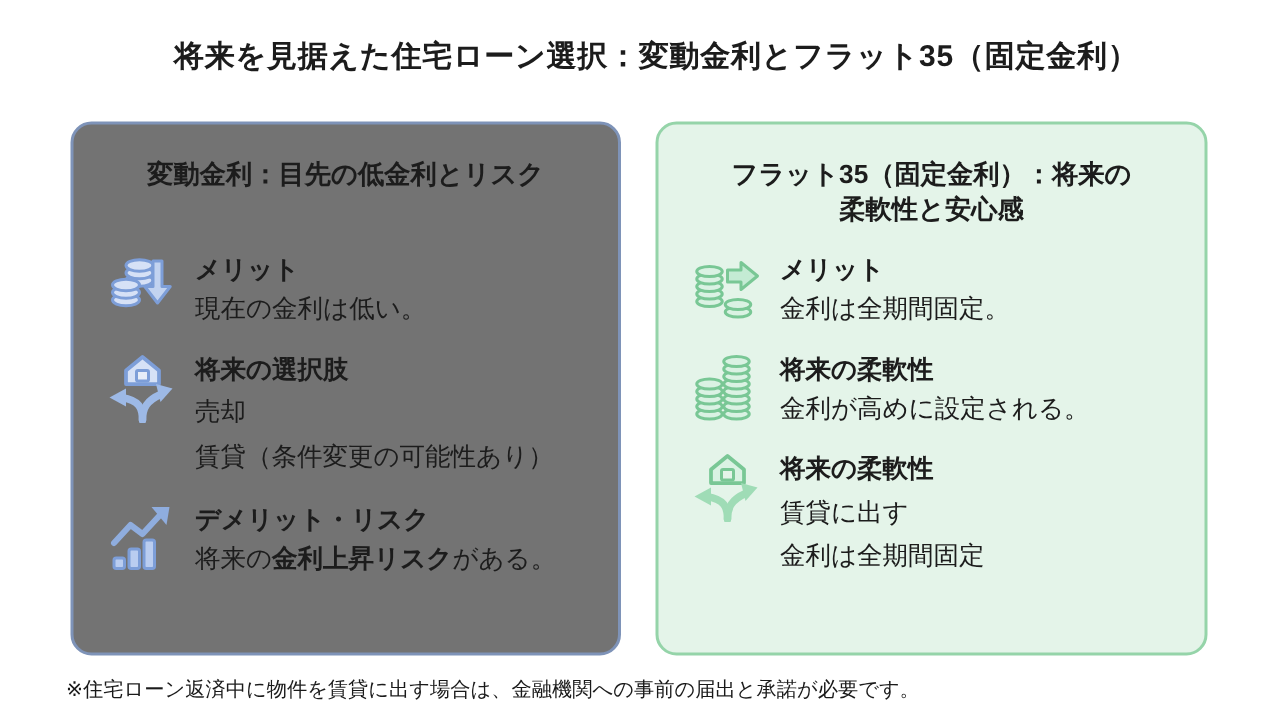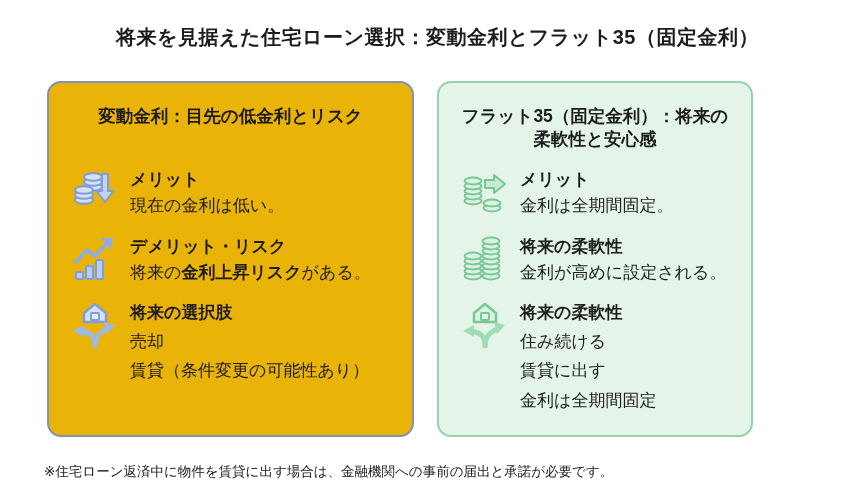--- a/index.html
+++ b/index.html
@@ -9,35 +9,35 @@
     font-family:"Liberation Sans","DejaVu Sans",sans-serif;
   }
   .main-title {
     position:absolute; top:24px; left:0; right:0;
     text-align:center; font-size:20px; font-weight:700; letter-spacing:0.5px;margin-left:24px;
   }
   .panel {
     position:absolute; top:81px; height:356px; box-sizing:border-box;
     border-radius:14px; border:2px solid; padding:20px 16px 0 16px;
   }
-  .panel-left  { left:47px;  width:367px; background:#eab308; border-color:#7e93b8; }
-  .panel-right { left:437px; width:316px; background:#e4f4e9; border-color:#95d4a9; }
+  .panel-left  { left:47px;  width:367px; background:#737373; border-color:#7e93b8; }
+  .panel-right { left:437px; width:368px; background:#e4f4e9; border-color:#95d4a9; }
   .panel-header {
     height:52px; margin-bottom:10px; padding-top:2px;
     text-align:center; font-weight:700; font-size:17.5px; line-height:1.3;
   }
   .row { display:flex; gap:11px; margin-bottom:14px; padding-left:6px; }
   .icon-box { flex:0 0 48px; width:48px; height:48px; }
   .row-text { flex:1 1 auto; min-width:0; }
   .row-title { font-weight:700; font-size:17px; line-height:1.55; }
   .row-line  { font-size:17px; line-height:1.55; }
   .opt .row-line { line-height:1.75; }
   .b { font-weight:700; }
   .footer-note {
-    position:absolute; left:44px; top:463px;
+    position:absolute; left:44px; top:451px;
     font-size:13.5px; color:#1a1a1a;
   }
 </style>
 </head>
 <body>
 
 <div class="main-title">将来を見据えた住宅ローン選択：変動金利とフラット35（固定金利）</div>
 
 <div class="panel panel-left">
   <div class="panel-header">変動金利：目先の低金利とリスク</div>
@@ -55,53 +55,53 @@
         </g>
         <path d="M37 7 v17 h5.5 l-8.5 11 -8.5 -11 h5.5 V7 z" fill="#c2d3f0" stroke="#7d9ed8" stroke-width="2" stroke-linejoin="round"></path>
       </svg>
     </span>
     <div class="row-text">
       <div class="row-title">メリット</div>
       <div class="row-line">現在の金利は低い。</div>
     </div>
   </div>
 
+  <div class="row opt">
+    <span class="icon-box">
+      <svg width="48" height="48" viewBox="0 0 48 48">
+        <path d="M13 22 V13 L24 4 L35 13 V22 Z" fill="#d6e1f6" stroke="#7d9ed8" stroke-width="2.5" stroke-linejoin="round"></path>
+        <rect x="20" y="13" width="8" height="7" rx="1" fill="#e7edf8" stroke="#7d9ed8" stroke-width="2"></rect>
+        <path d="M24 46 C24 38 22 33 10 31" fill="none" stroke="#9db9e6" stroke-width="5" stroke-linecap="round"></path>
+        <path d="M24 46 C24 38 27 33 36 29" fill="none" stroke="#9db9e6" stroke-width="5" stroke-linecap="round"></path>
+        <path d="M13 25 L2 31 L13 37 Z" fill="#9db9e6"></path>
+        <path d="M33 22 L44 25 L36 34 Z" fill="#9db9e6"></path>
+      </svg>
+    </span>
+    <div class="row-text">
+      <div class="row-title">将来の選択肢</div>
+      <div class="row-line">売却</div>
+      <div class="row-line">賃貸（条件変更の可能性あり）</div>
+    </div>
+  </div>
+
   <div class="row">
     <span class="icon-box">
       <svg width="48" height="48" viewBox="0 0 48 48">
         <g fill="#bacdf0" stroke="#7d9ed8" stroke-width="2">
           <rect x="5" y="38" width="7" height="7" rx="1.5"></rect>
           <rect x="15" y="32" width="7" height="13" rx="1.5"></rect>
           <rect x="25" y="26" width="7" height="19" rx="1.5"></rect>
         </g>
         <path d="M5 28 L16 16 L24 22 L36 9" fill="none" stroke="#8fadde" stroke-width="4" stroke-linecap="round" stroke-linejoin="round"></path>
         <path d="M30 4 L42 4 L40 16 Z" fill="#8fadde"></path>
       </svg>
     </span>
     <div class="row-text">
       <div class="row-title">デメリット・リスク</div>
       <div class="row-line"><span>将来の</span><span class="b">金利上昇リスク</span><span>がある。</span></div>
-    </div>
-  </div>
-
-  <div class="row opt">
-    <span class="icon-box">
-      <svg width="48" height="48" viewBox="0 0 48 48">
-        <path d="M13 22 V13 L24 4 L35 13 V22 Z" fill="#d6e1f6" stroke="#7d9ed8" stroke-width="2.5" stroke-linejoin="round"></path>
-        <rect x="20" y="13" width="8" height="7" rx="1" fill="#e7edf8" stroke="#7d9ed8" stroke-width="2"></rect>
-        <path d="M24 46 C24 38 22 33 10 31" fill="none" stroke="#9db9e6" stroke-width="5" stroke-linecap="round"></path>
-        <path d="M24 46 C24 38 27 33 36 29" fill="none" stroke="#9db9e6" stroke-width="5" stroke-linecap="round"></path>
-        <path d="M13 25 L2 31 L13 37 Z" fill="#9db9e6"></path>
-        <path d="M33 22 L44 25 L36 34 Z" fill="#9db9e6"></path>
-      </svg>
-    </span>
-    <div class="row-text">
-      <div class="row-title">将来の選択肢</div>
-      <div class="row-line">売却</div>
-      <div class="row-line">賃貸（条件変更の可能性あり）</div>
     </div>
   </div>
 </div>
 
 <div class="panel panel-right">
   <div class="panel-header">
     <div>フラット35（固定金利）：将来の</div>
     <div>柔軟性と安心感</div>
   </div>
 
@@ -158,20 +158,19 @@
         <path d="M13 22 V13 L24 4 L35 13 V22 Z" fill="#daf2e3" stroke="#79c795" stroke-width="2.5" stroke-linejoin="round"></path>
         <rect x="20" y="13" width="8" height="7" rx="1" fill="#e4f4e9" stroke="#79c795" stroke-width="2"></rect>
         <path d="M24 46 C24 38 22 33 10 31" fill="none" stroke="#9fdcb6" stroke-width="5" stroke-linecap="round"></path>
         <path d="M24 46 C24 38 27 33 36 29" fill="none" stroke="#9fdcb6" stroke-width="5" stroke-linecap="round"></path>
         <path d="M13 25 L2 31 L13 37 Z" fill="#9fdcb6"></path>
         <path d="M33 22 L44 25 L36 34 Z" fill="#9fdcb6"></path>
       </svg>
     </span>
     <div class="row-text">
       <div class="row-title">将来の柔軟性</div>
-      <div class="row-line">住み続ける</div>
       <div class="row-line">賃貸に出す</div>
       <div class="row-line">金利は全期間固定</div>
     </div>
   </div>
 </div>
 
 <div class="footer-note">※住宅ローン返済中に物件を賃貸に出す場合は、金融機関への事前の届出と承諾が必要です。</div>
 
 </body></html>

